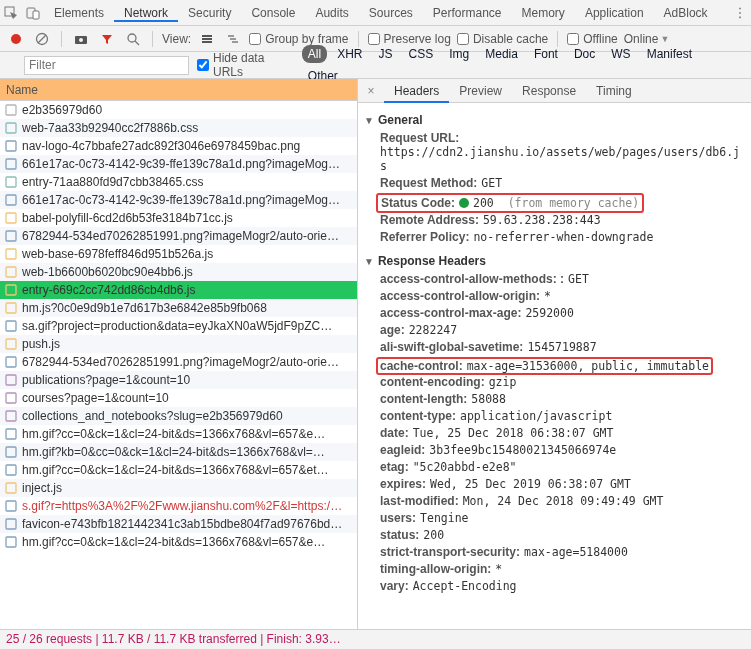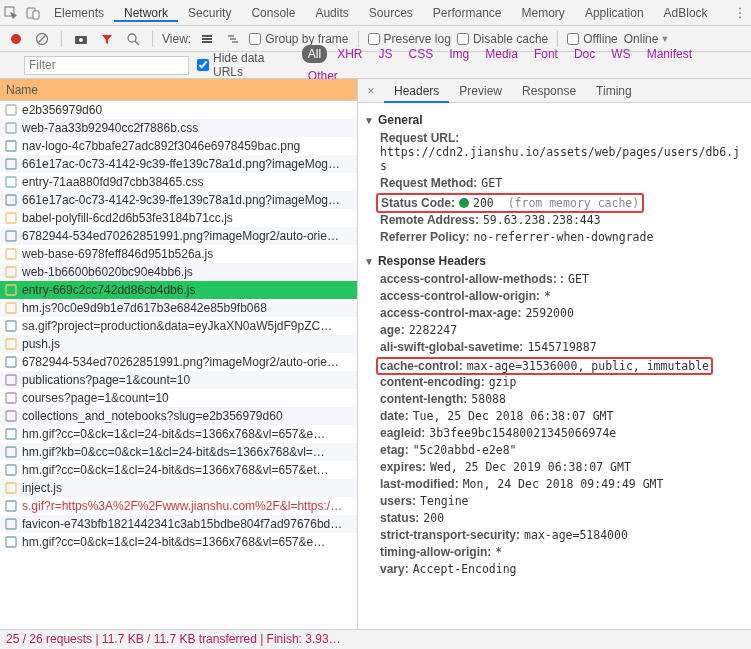--- a/index.html
+++ b/index.html
@@ -65,21 +65,21 @@
   }
   .filter-input {
     flex: 0 0 150px;
     border: 1px solid #ccc;
     height: 19px; padding: 0 4px; font-size: 12px;
     color:#777;
     background:#fff;
   }
   .type-pill {
     padding: 0 6px; height:18px; line-height:18px; border-radius:8px;
-    color:#a21caf; cursor:default;
+    color:#0f172a; cursor:default;
   }
   .type-pill.active { background:#666; color:#fff; }
   .type-filters { display:flex; align-items:center; gap:4px; flex-wrap:wrap; }
   
   .main {
     display:flex;
     height: 551px;
     border-bottom: 1px solid #d0d0d0;
   }
   .left {
@@ -530,20 +530,23 @@
           </div><div class="hilite2"><div class="kv">
               <span class="k">cache-control:</span>
               <span class="v">max-age=31536000, public, immutable</span>
             </div></div><div class="kv">
             <span class="k">content-encoding:</span>
             <span class="v">gzip</span>
           </div><div class="kv">
             <span class="k">content-length:</span>
             <span class="v">58088</span>
           </div><div class="kv">
+            <span class="k">content-type:</span>
+            <span class="v">application/javascript</span>
+          </div><div class="kv">
             <span class="k">date:</span>
             <span class="v">Tue, 25 Dec 2018 06:38:07 GMT</span>
           </div><div class="kv">
             <span class="k">eagleid:</span>
             <span class="v">3b3fee9bc15480021345066974e</span>
           </div><div class="kv">
             <span class="k">etag:</span>
             <span class="v">"5c20abbd-e2e8"</span>
           </div><div class="kv">
             <span class="k">expires:</span>

